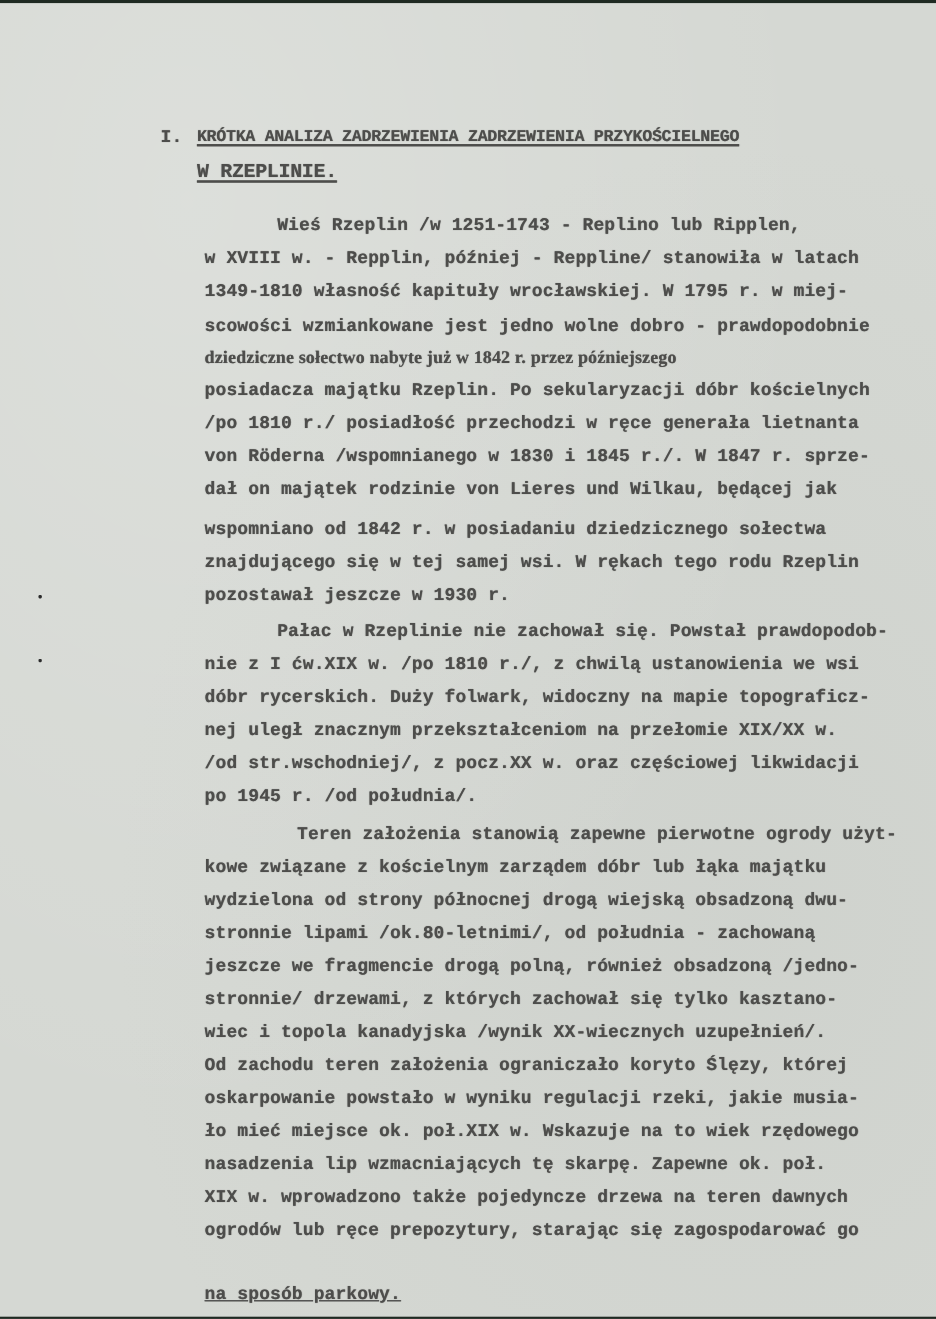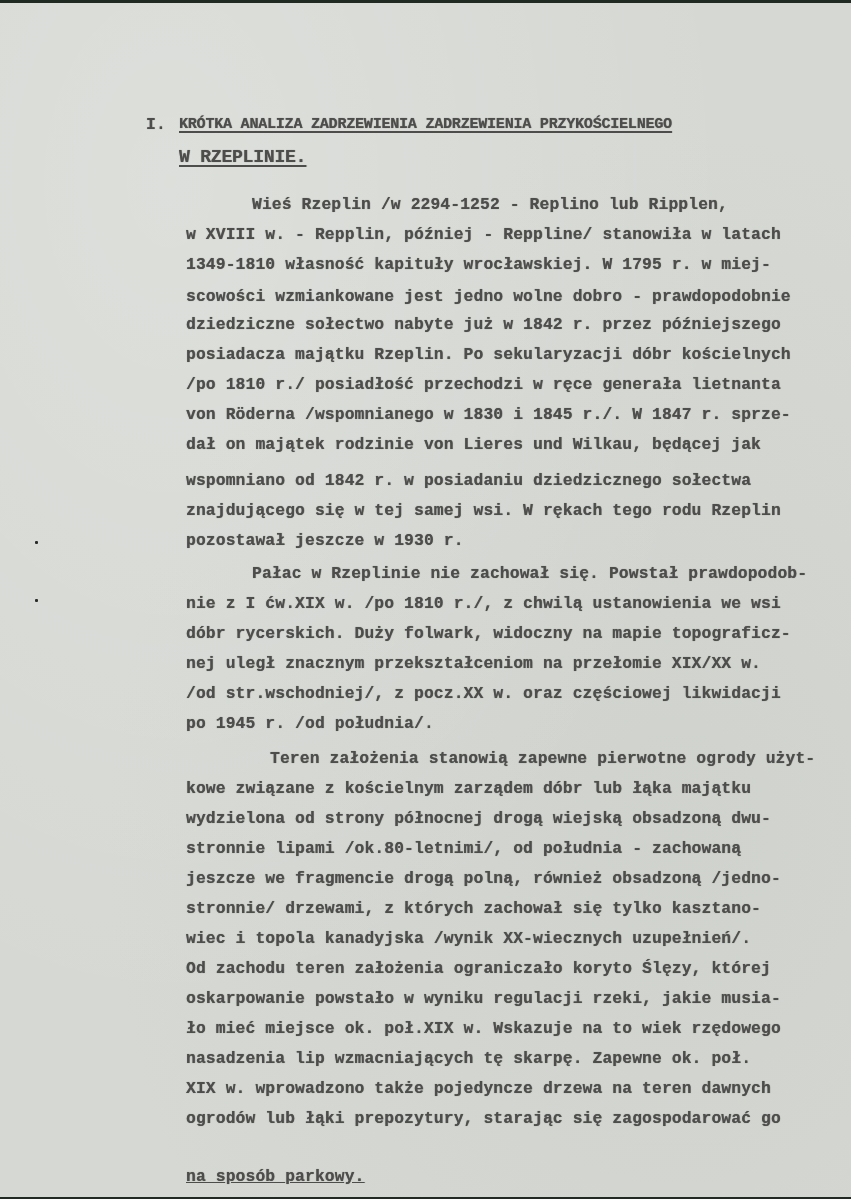--- a/index.html
+++ b/index.html
@@ -58,25 +58,25 @@
 <div class="paper"></div>
 <div class="edge-bottom"></div>
 
 <div class="margin-dot" style="left:35px; top:541px;"></div>
 <div class="margin-dot" style="left:35px; top:599px;"></div>
 
 <span class="type heading-num">I.</span>
 <span class="type h1 heading-line">KRÓTKA ANALIZA ZADRZEWIENIA ZADRZEWIENIA PRZYKOŚCIELNEGO</span>
 <span class="type h2 heading-line">W RZEPLINIE.</span>
 
-<span class="type indent" style="top:196px;">Wieś Rzeplin /w 2294-1252 - Replino lub Ripplen,</span>
+<span class="type indent" style="top:196px;">Wieś Rzeplin /w 1251-1743 - Replino lub Ripplen,</span>
 <span class="type line" style="top:226px;">w XVIII w. - Repplin, później - Reppline/ stanowiła w latach</span>
 <span class="type line" style="top:256px;">1349-1810 własność kapituły wrocławskiej. W 1795 r. w miej-</span>
 <span class="type line" style="top:288px;">scowości wzmiankowane jest jedno wolne dobro - prawdopodobnie</span>
-<span class="type line" style="top:316px;">dziedziczne sołectwo nabyte już w 1842 r. przez późniejszego</span>
+<span class="type line" style="top:316px;font-family:Liberation Serif, serif;">dziedziczne sołectwo nabyte już w 1842 r. przez późniejszego</span>
 <span class="type line" style="top:346px;">posiadacza majątku Rzeplin. Po sekularyzacji dóbr kościelnych</span>
 <span class="type line" style="top:376px;">/po 1810 r./ posiadłość przechodzi w ręce generała lietnanta</span>
 <span class="type line" style="top:406px;">von Rödernа /wspomnianego w 1830 i 1845 r./. W 1847 r. sprze-</span>
 <span class="type line" style="top:436px;">dał on majątek rodzinie von Lieres und Wilkau, będącej jak</span>
 <span class="type line" style="top:472px;">wspomniano od 1842 r. w posiadaniu dziedzicznego sołectwa</span>
 <span class="type line" style="top:502px;">znajdującego się w tej samej wsi. W rękach tego rodu Rzeplin</span>
 <span class="type line" style="top:532px;">pozostawał jeszcze w 1930 r.</span>
 
 <span class="type indent" style="top:565px;">Pałac w Rzeplinie nie zachował się. Powstał prawdopodob-</span>
 <span class="type line" style="top:595px;">nie z I ćw.XIX w. /po 1810 r./, z chwilą ustanowienia we wsi</span>
@@ -90,14 +90,14 @@
 <span class="type line" style="top:810px;">wydzielona od strony północnej drogą wiejską obsadzoną dwu-</span>
 <span class="type line" style="top:840px;">stronnie lipami /ok.80-letnimi/, od południa - zachowaną</span>
 <span class="type line" style="top:870px;">jeszcze we fragmencie drogą polną, również obsadzoną /jedno-</span>
 <span class="type line" style="top:900px;">stronnie/ drzewami, z których zachował się tylko kasztano-</span>
 <span class="type line" style="top:930px;">wiec i topola kanadyjska /wynik XX-wiecznych uzupełnień/.</span>
 <span class="type line" style="top:960px;">Od zachodu teren założenia ograniczało koryto Ślęzy, której</span>
 <span class="type line" style="top:990px;">oskarpowanie powstało w wyniku regulacji rzeki, jakie musia-</span>
 <span class="type line" style="top:1020px;">ło mieć miejsce ok. poł.XIX w. Wskazuje na to wiek rzędowego</span>
 <span class="type line" style="top:1050px;">nasadzenia lip wzmacniających tę skarpę. Zapewne ok. poł.</span>
 <span class="type line" style="top:1080px;">XIX w. wprowadzono także pojedyncze drzewa na teren dawnych</span>
-<span class="type line" style="top:1110px;">ogrodów lub łąki prepozytury, starając się zagospodarować go</span>
+<span class="type line" style="top:1110px;">ogrodów lub ręce prepozytury, starając się zagospodarować go</span>
 <span class="type line" style="top:1168px;text-decoration:underline;">na sposób parkowy.</span>
 
 </body></html>

